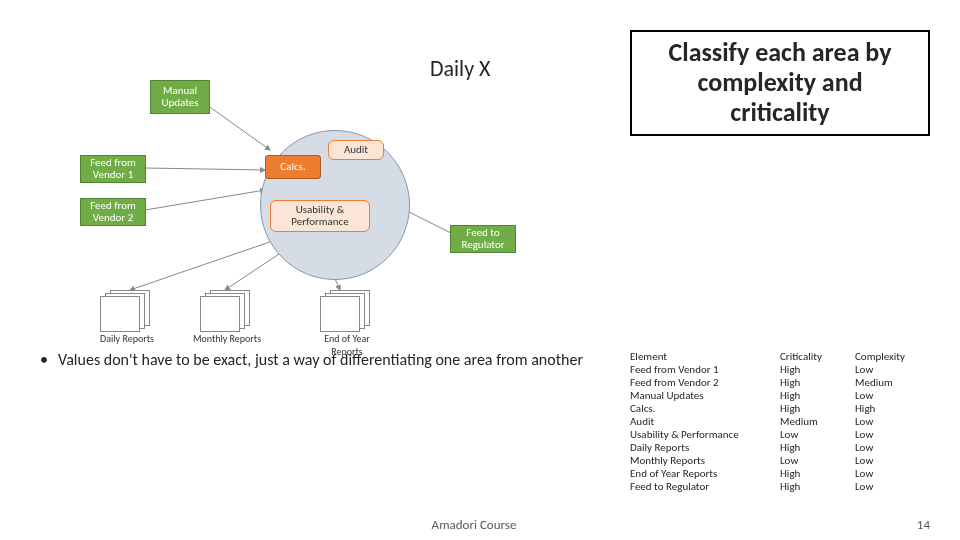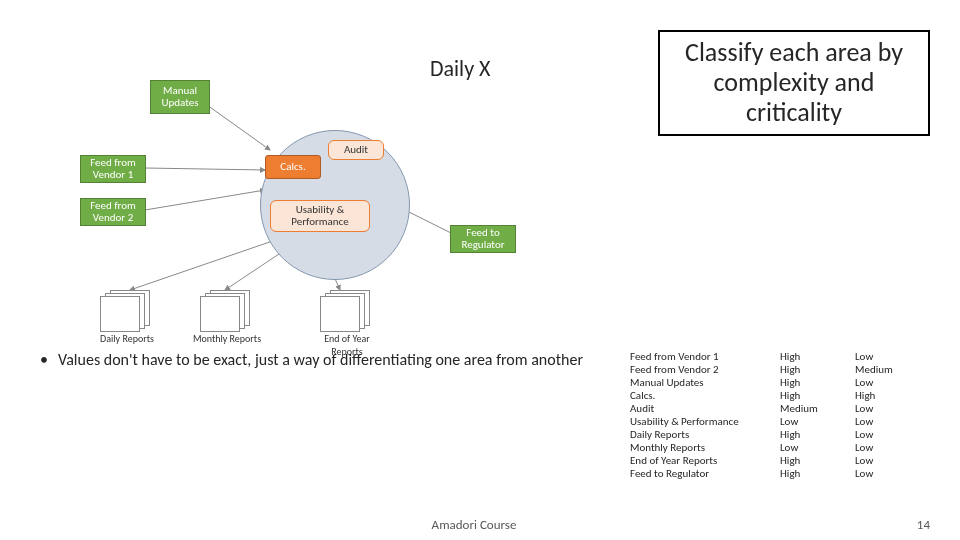--- a/index.html
+++ b/index.html
@@ -23,27 +23,28 @@
     position: absolute;
     left: 430px;
     top: 55px;
     font-size: 22px;
     color: #262626;
   }
   .headline {
     position: absolute;
     right: 30px;
     top: 30px;
-    width: 272px;
+    width: 300px;
     border: 2px solid #000;
     padding: 6px 18px;
     font-size: 26px;
     line-height: 1.15;
     text-align: center;
     color: #262626;
+    font-weight: bold;
   }
   .node {
     position: absolute;
     font-size: 11px;
     text-align: center;
     display: flex;
     align-items: center;
     justify-content: center;
     line-height: 1.1;
     padding: 2px 4px;
@@ -183,20 +184,25 @@
       <div class="sheet s3"></div>
   </div>
   <div class="report-label" style="left:272px; top:292px;">End of Year Reports</div>
 </div>
 
 <div class="bullet">
   <span class="bullet-dot">•</span><span>Values don't have to be exact, just a way of differentiating one area from another</span>
 </div>
 
 <div class="table">
+  <div class="row">
+    <div class="c1">Element</div>
+    <div class="c2">Criticality</div>
+    <div class="c3">Complexity</div>
+  </div>
   <div id="table-body">
       <div class="row">
         <div class="c1">Feed from Vendor 1</div>
         <div class="c2">High</div>
         <div class="c3">Low</div>
       </div>
       <div class="row">
         <div class="c1">Feed from Vendor 2</div>
         <div class="c2">High</div>
         <div class="c3">Medium</div>

